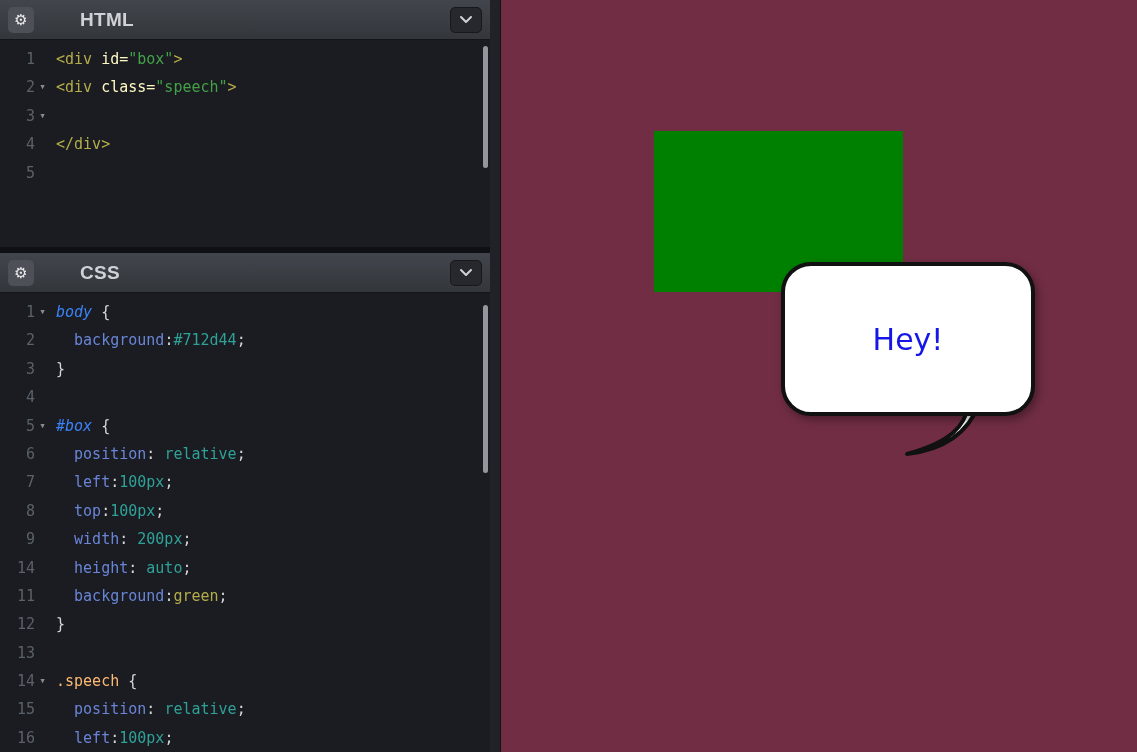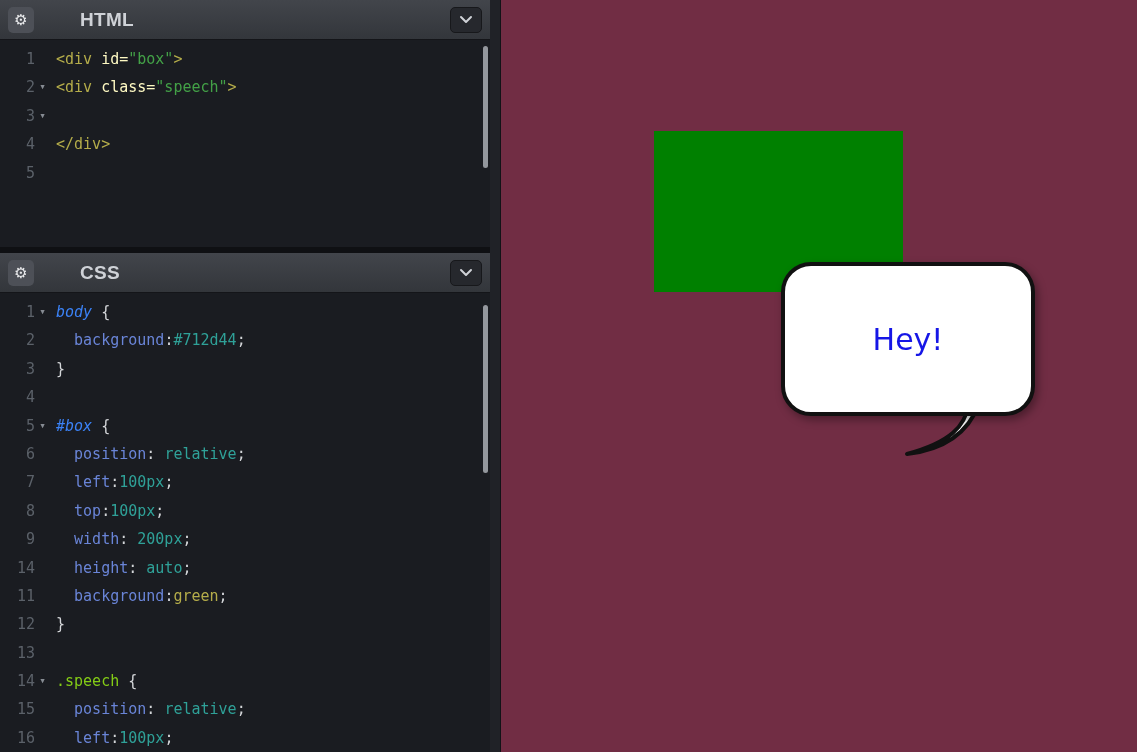--- a/index.html
+++ b/index.html
@@ -45,21 +45,21 @@
   .src { padding-left:6px; white-space:pre; }
 
   .t-tag   { color:#b5ad4a; }
   .t-attr  { color:#fef9c3; }
   .t-str   { color:#43a147; }
   .t-plain { color:#d4d6d9; }
   .t-prop  { color:#6a85d8; }
   .t-val   { color:#2fa198; }
   .t-kw    { color:#b5ad4a; }
   .t-selred{ color:#3b82f6;font-style:italic; }
-  .t-selyel{ color:#84cc16; }
+  .t-selyel{ color:#fdba74; }
 
   .scroll-thumb {
     position:absolute; right:2px; width:5px; border-radius:3px;
     background:#a9adb3; opacity:.85;
   }
   .editor.html .scroll-thumb { top:46px; height:122px; }
   .editor.css  .scroll-thumb { top:52px; height:168px; }
 
   
   .divider { width:11px; background:#202227; border-right:1px solid #121317; cursor:col-resize; }

